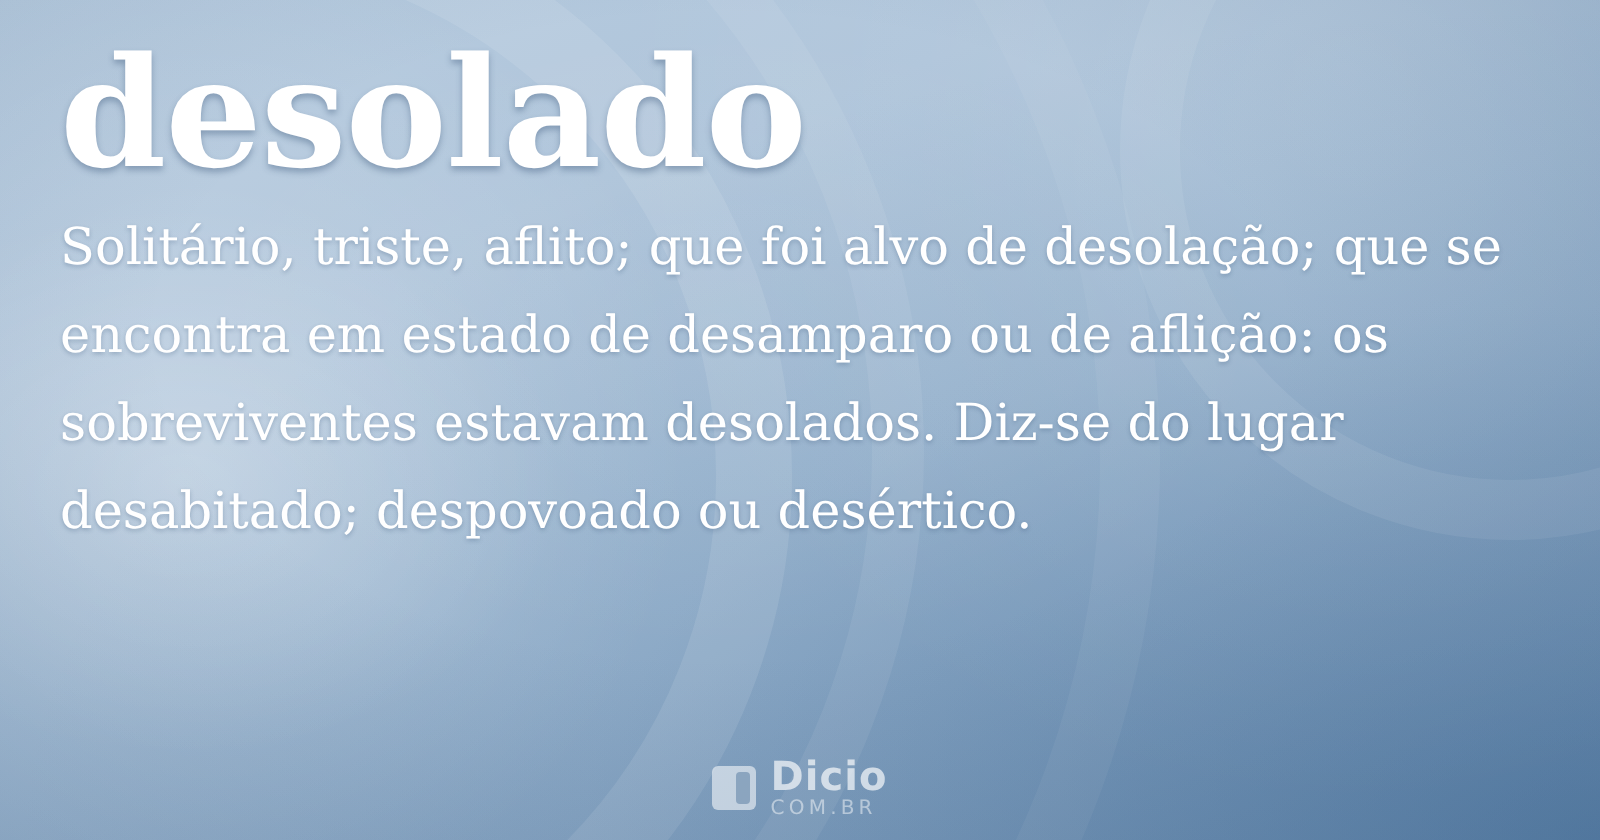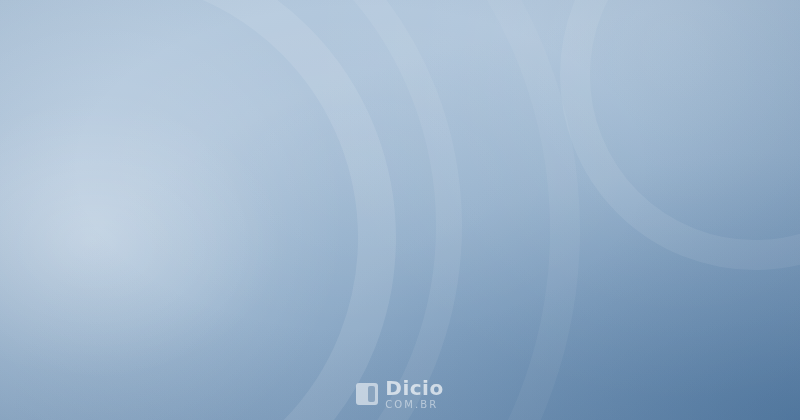--- a/index.html
+++ b/index.html
@@ -129,20 +129,22 @@
 
 <div id="card">
   <div class="ring r1"></div>
   <div class="ring r2"></div>
   <div class="ring r3"></div>
   <div class="ring r4"></div>
   <div class="glow"></div>
   <div class="vignette"></div>
 
   <div id="content">
+    <h1 id="word">desolado</h1>
+    <p id="definition">Solitário, triste, aflito; que foi alvo de desolação; que se encontra em estado de desamparo ou de aflição: os sobreviventes estavam desolados. Diz-se do lugar desabitado; despovoado ou desértico.</p>
   </div>
 
   <div id="brand">
     <span id="brand-mark"></span>
     <span id="brand-text">
       <span id="brand-name">Dicio</span>
       <span id="brand-tld">COM.BR</span>
     </span>
   </div>
 </div>

